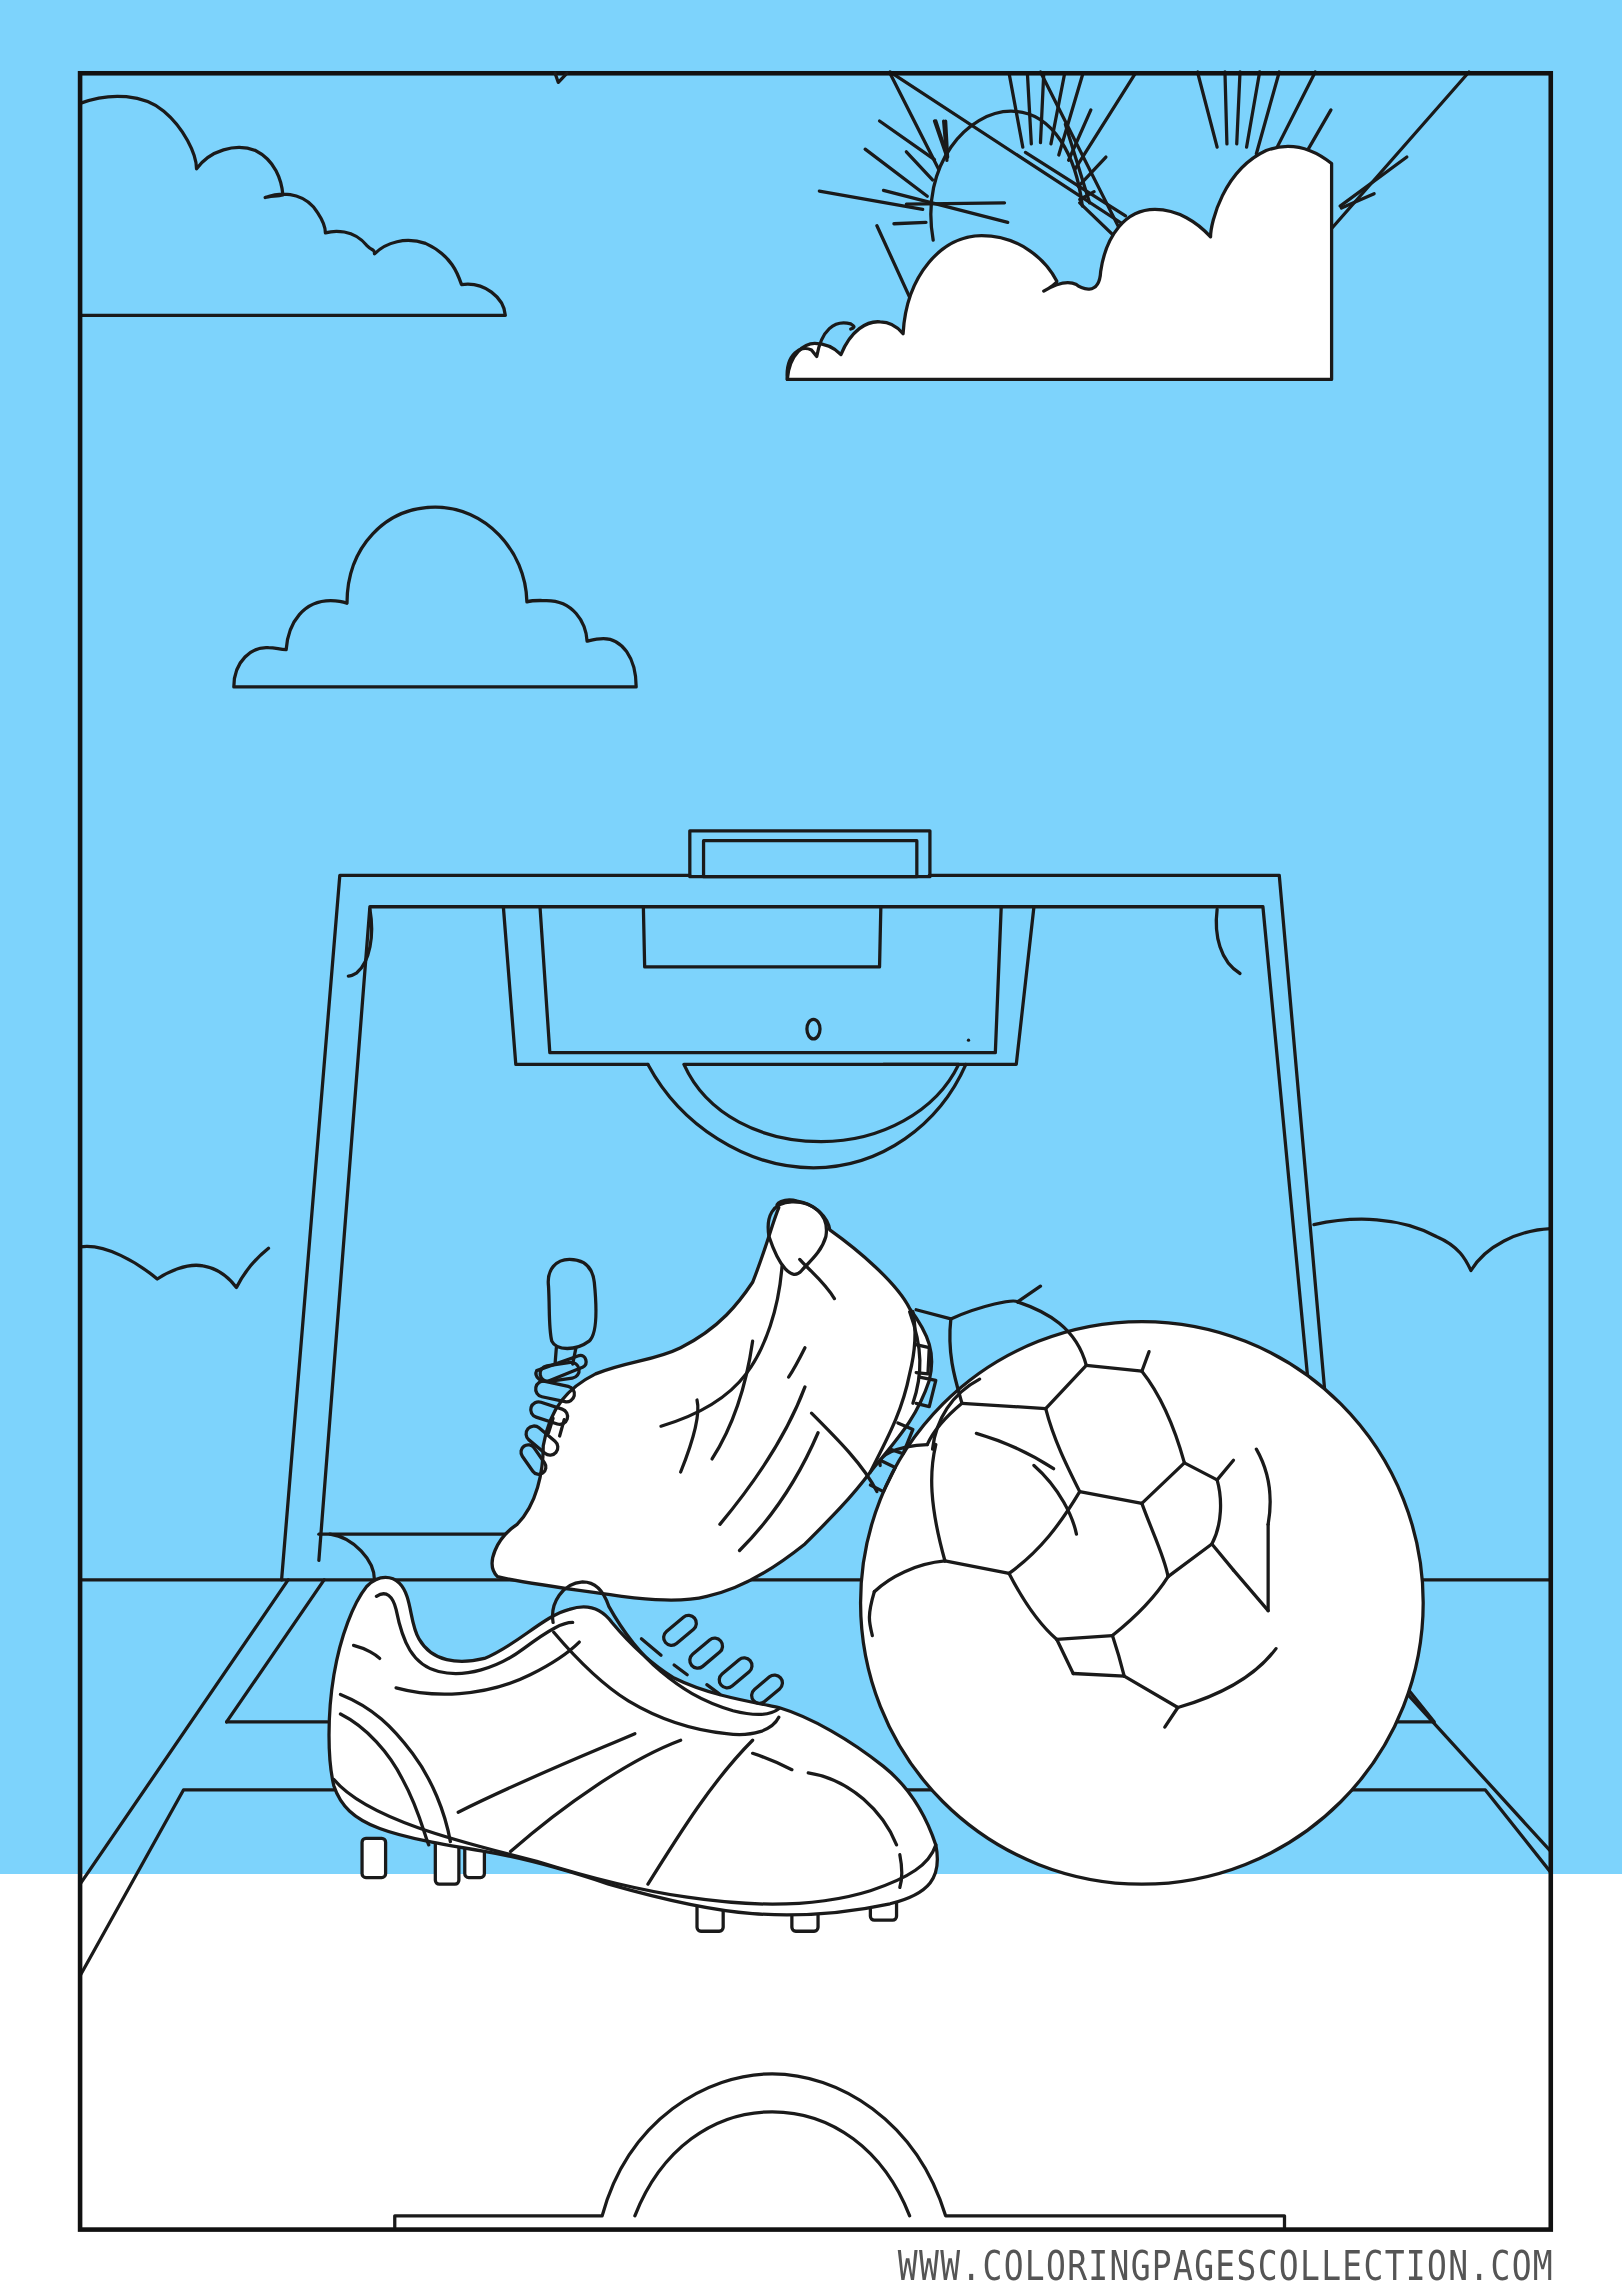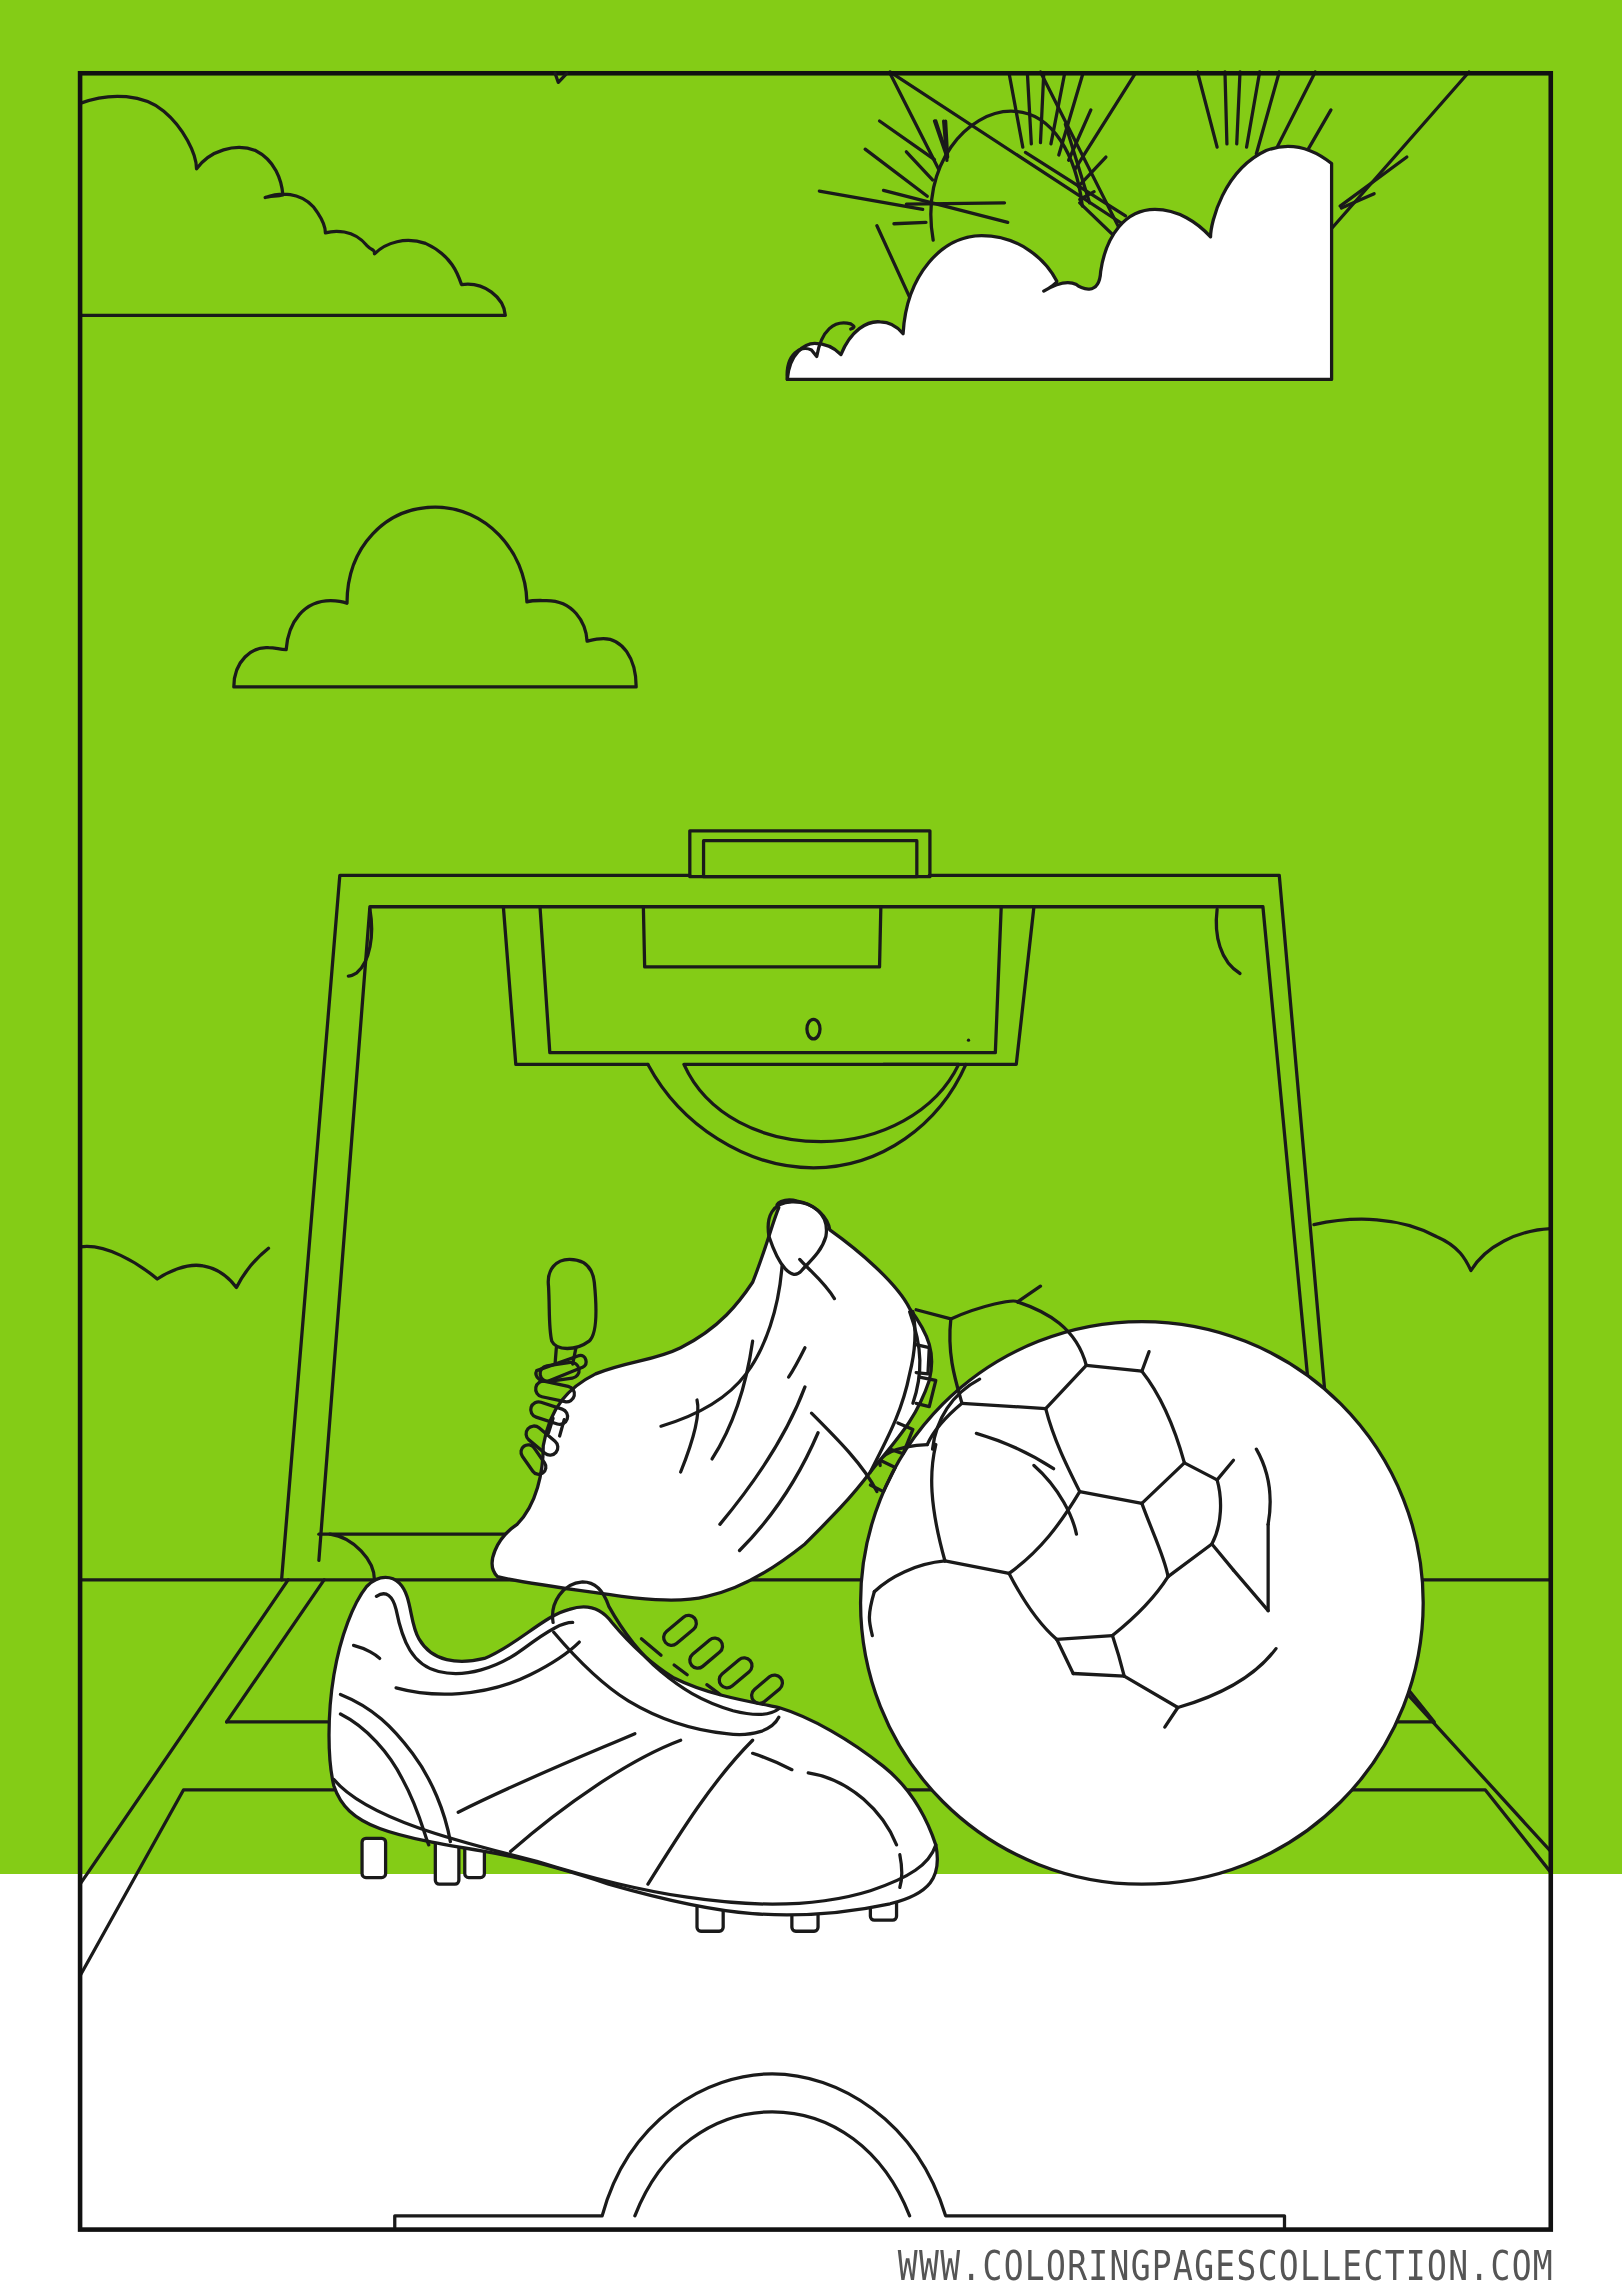--- a/index.html
+++ b/index.html
@@ -1,17 +1,17 @@
 <!DOCTYPE html>
 <html style="font-size:10.5px"><head>
   <meta charset="utf-8">
   <style>
     html, body { margin: 0; padding: 0; background: #ffffff; }
     body { width: 1623px; height: 2295px; position: relative; overflow: hidden; }
-    .page { position: absolute; left: 0; top: 0; width: 1623px; height: 1874px; background: #84cc16; }
+    .page { position: absolute; left: 0; top: 0; width: 1623px; height: 1874px; background: #7dd3fc; }
     svg.art { position: absolute; left: 0; top: 0; width: 1623px; height: 2295px; }
     svg.art .ln { fill: none; stroke: #1a1a1a; stroke-width: 5; stroke-linecap: round; stroke-linejoin: round; }
     svg.art .fillw { fill: #ffffff; stroke: #1a1a1a; stroke-width: 5; stroke-linejoin: round; }
     svg.art .frame { fill: none; stroke: #111111; stroke-width: 7; }
     .watermark {
       position: absolute; right: 69px; top: 2241px;
       font-family: "DejaVu Sans Mono", "Liberation Mono", monospace;
       font-size: 33px; letter-spacing: 1.3px; color: #555555;
       transform: scaleY(1.25); transform-origin: right top;
     }

